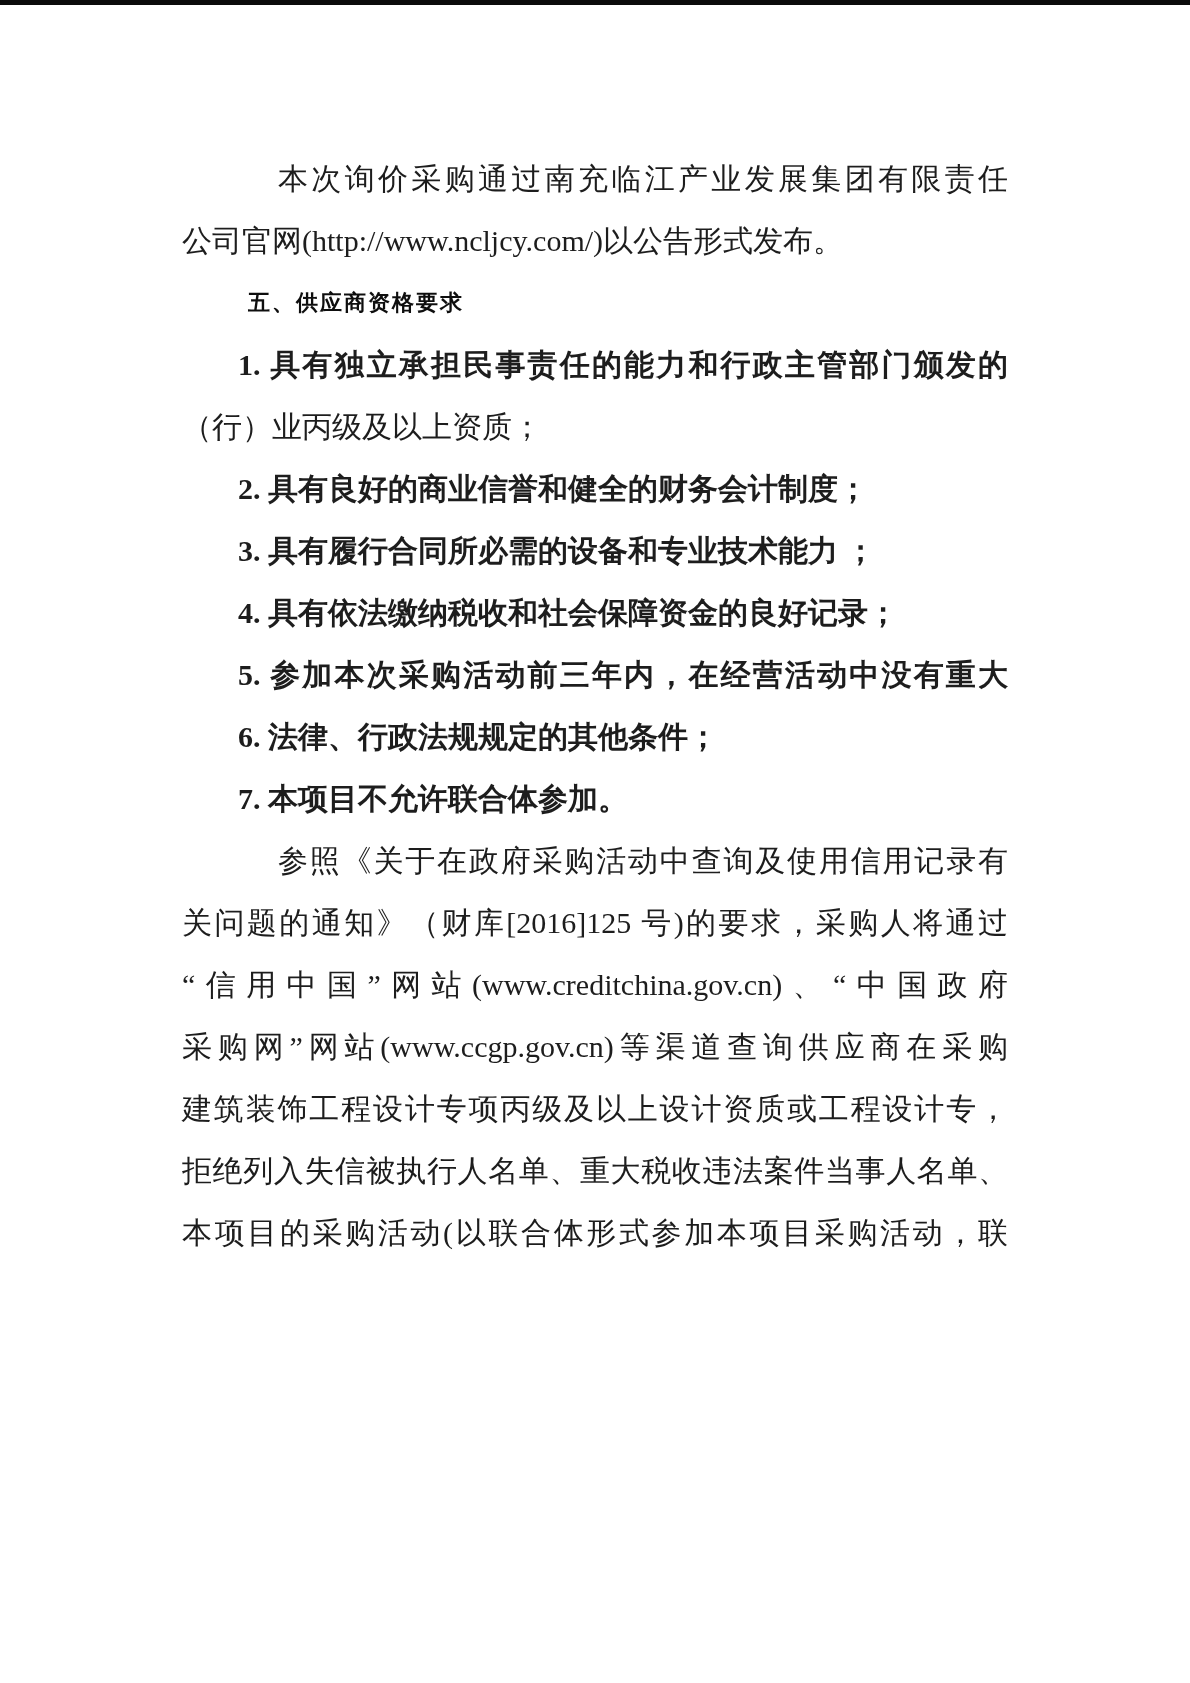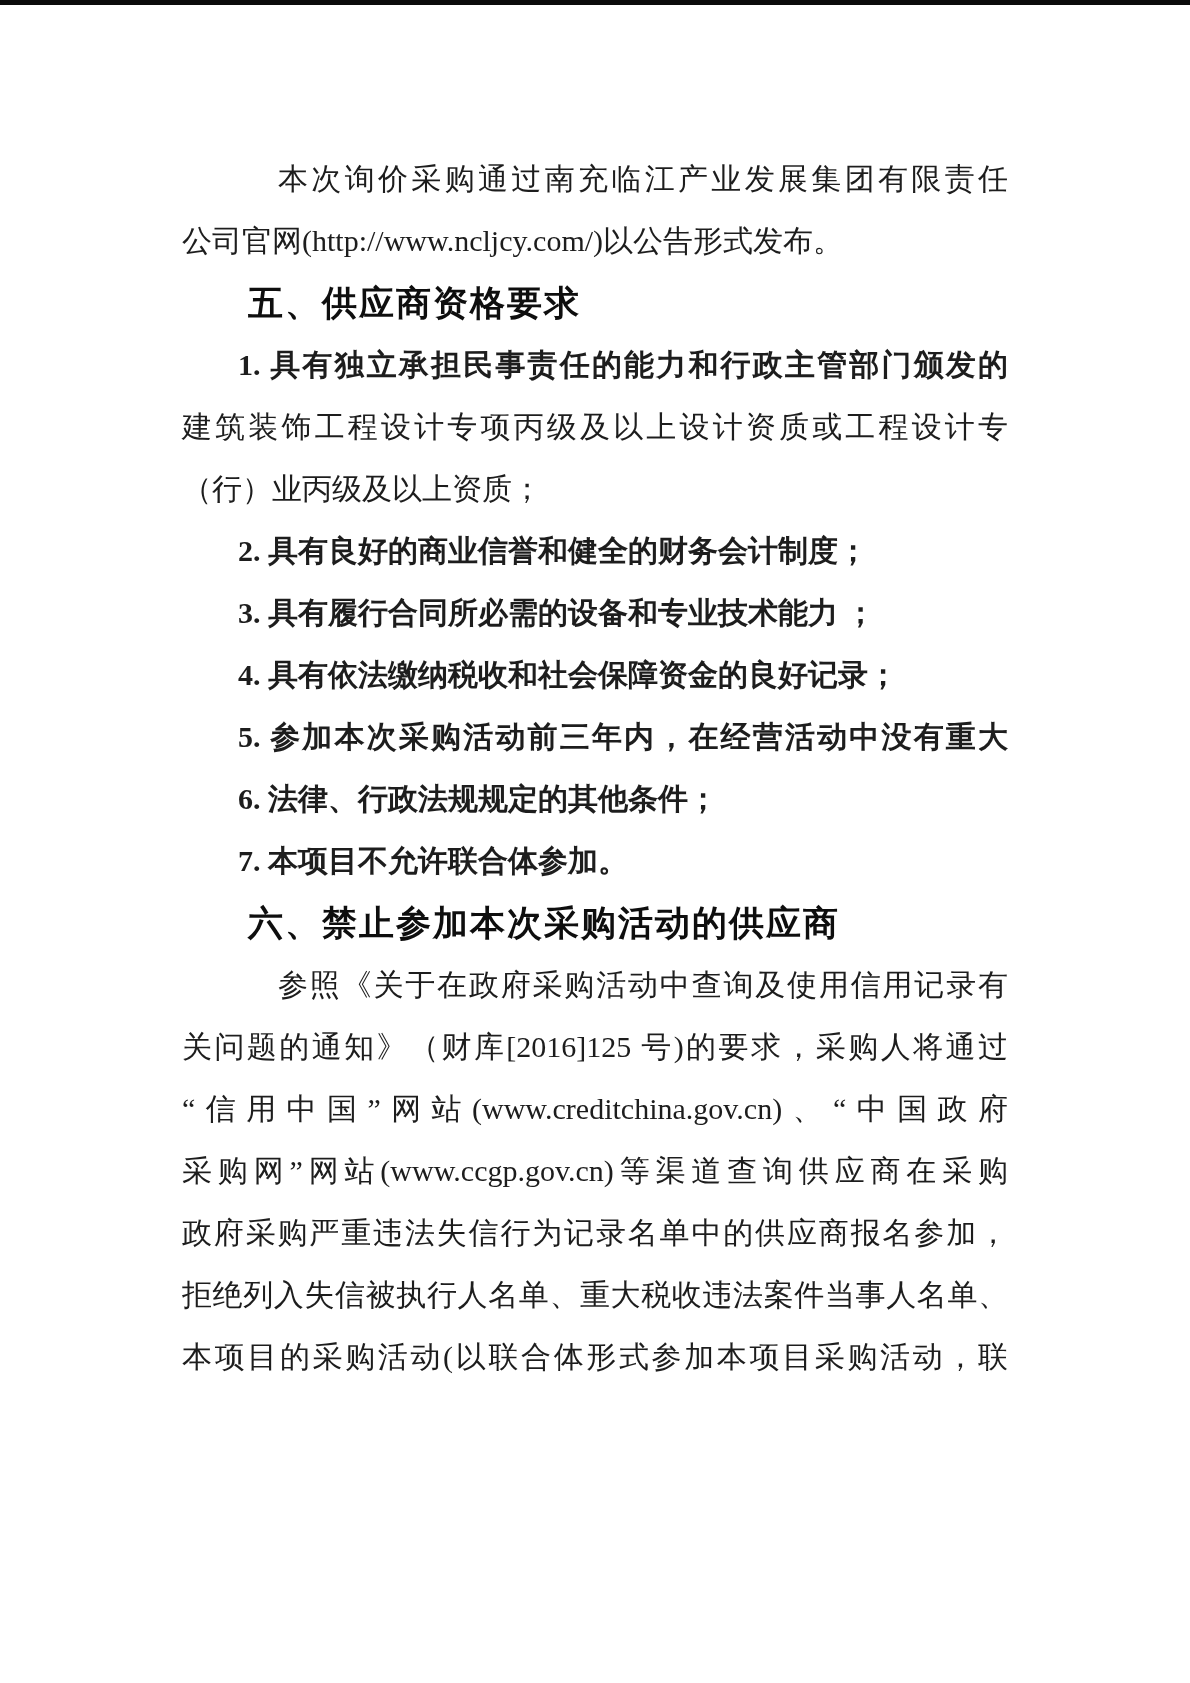--- a/index.html
+++ b/index.html
@@ -36,21 +36,21 @@
     color: #1d1d1d;
     white-space: pre-wrap;
   }
   .justify {
     text-align: justify;
     text-align-last: justify;
   }
   .kind-heading {
     font-family: "Liberation Sans", "DejaVu Sans", sans-serif;
     font-weight: 700;
-    font-size: 35px;
+    font-size: 22px;
     letter-spacing: 2px;
     color: #0e0e0e;
   }
   .indent-none    { padding-left: 0; }
   .indent-para    { padding-left: 96px; }
   .indent-item    { padding-left: 56px; font-weight: bold; }
   .indent-heading { padding-left: 66px; }
   .page-footer {
     position: absolute;
     top: 1536px;
@@ -67,31 +67,29 @@
 </head>
 <body>
 
 <div class="page">
   <div class="top-bar"></div>
   <div class="doc-body">
       <div class="line kind-body indent-para justify">本次询价采购通过南充临江产业发展集团有限责任</div>
       <div class="line kind-body indent-none">公司官网(http://www.ncljcy.com/)以公告形式发布。</div>
       <div class="line kind-heading indent-heading">五、供应商资格要求</div>
       <div class="line kind-body indent-item justify">1. 具有独立承担民事责任的能力和行政主管部门颁发的</div>
-      <div class="line kind-body indent-none justify">建筑装饰工程设计专项丙级及以上设计资质或工程设计专</div>
       <div class="line kind-body indent-none">（行）业丙级及以上资质；</div>
       <div class="line kind-body indent-item">2. 具有良好的商业信誉和健全的财务会计制度；</div>
       <div class="line kind-body indent-item">3. 具有履行合同所必需的设备和专业技术能力 ；</div>
       <div class="line kind-body indent-item">4. 具有依法缴纳税收和社会保障资金的良好记录；</div>
       <div class="line kind-body indent-item justify">5. 参加本次采购活动前三年内，在经营活动中没有重大</div>
       <div class="line kind-body indent-item">6. 法律、行政法规规定的其他条件；</div>
       <div class="line kind-body indent-item">7. 本项目不允许联合体参加。</div>
-      <div class="line kind-heading indent-heading">六、禁止参加本次采购活动的供应商</div>
       <div class="line kind-body indent-para justify">参照《关于在政府采购活动中查询及使用信用记录有</div>
       <div class="line kind-body indent-none justify">关问题的通知》（财库[2016]125 号)的要求，采购人将通过</div>
       <div class="line kind-body indent-none justify">“信用中国”网站(www.creditchina.gov.cn)、“中国政府</div>
       <div class="line kind-body indent-none justify">采购网”网站(www.ccgp.gov.cn)等渠道查询供应商在采购</div>
-      <div class="line kind-body indent-none justify">政府采购严重违法失信行为记录名单中的供应商报名参加，</div>
+      <div class="line kind-body indent-none justify">建筑装饰工程设计专项丙级及以上设计资质或工程设计专，</div>
       <div class="line kind-body indent-none justify">拒绝列入失信被执行人名单、重大税收违法案件当事人名单、</div>
       <div class="line kind-body indent-none justify">本项目的采购活动(以联合体形式参加本项目采购活动，联</div>
     </div>
   <div class="page-footer">2 / 4</div>
 </div>
 
 </body></html>

